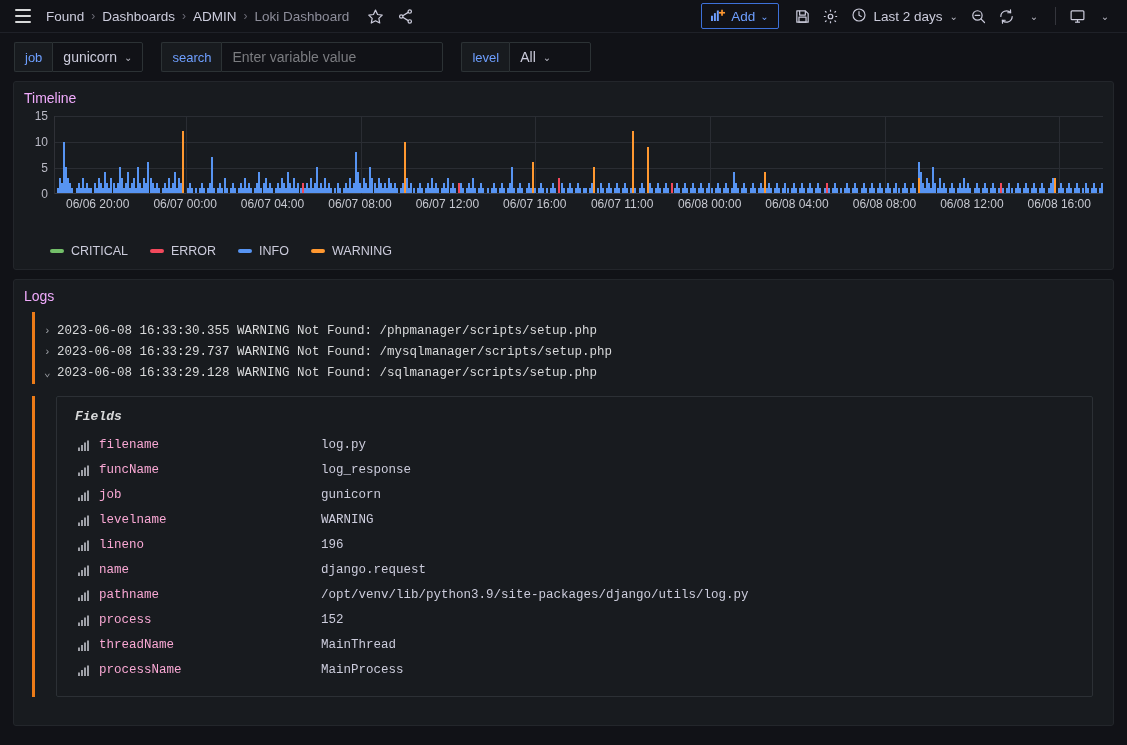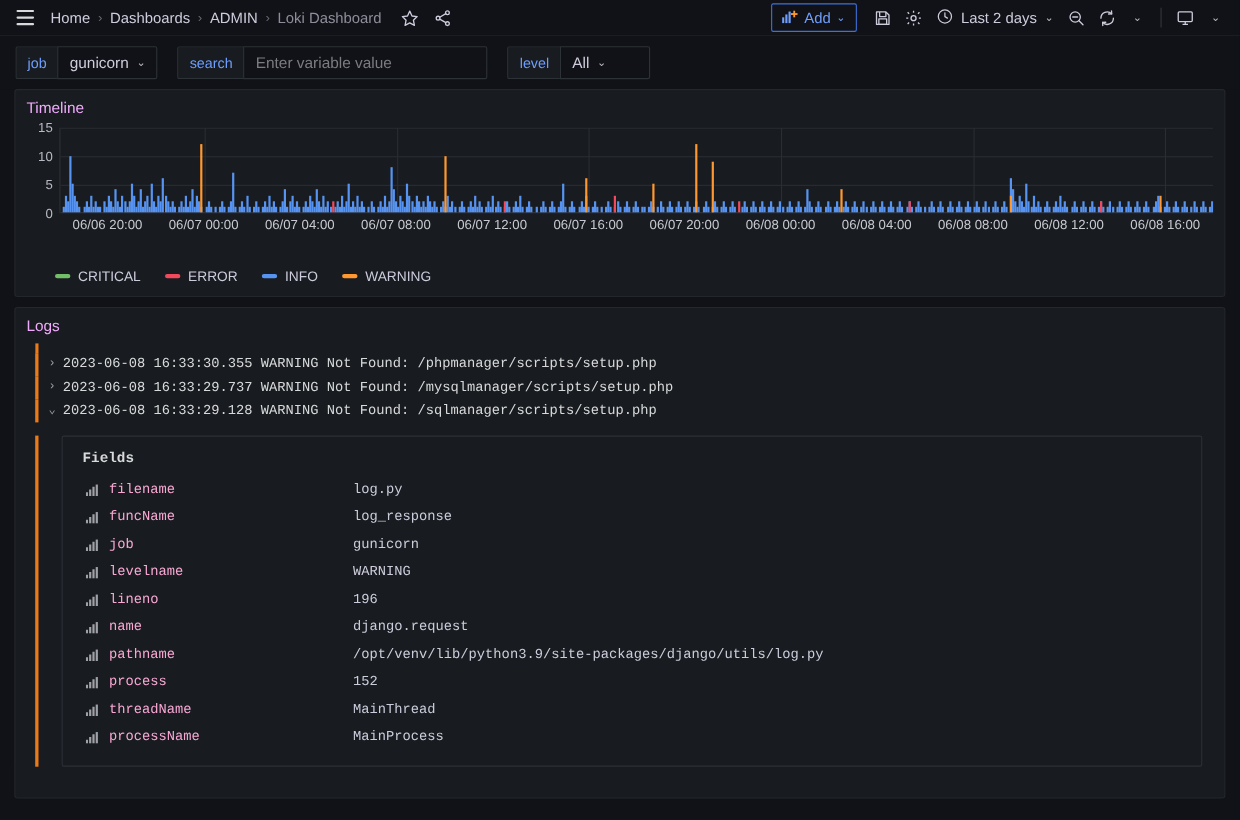--- a/index.html
+++ b/index.html
@@ -192,20 +192,21 @@
     margin: 12px 10px 10px 24px;
     border: 1px solid #2c3035;
     border-radius: 2px;
     padding: 10px 12px 14px 12px;
     background: #181b1f;
   }
   .fields-title {
     font-family: "Liberation Mono", monospace;
     font-size: 13px; font-weight: bold; color: #d8d9da;
     padding: 2px 0 8px 6px;
+    font-style: italic;
   }
   .field-row { display: flex; align-items: center; height: 25px; }
   .field-icon { width: 30px; flex: 0 0 30px; display: flex; align-items: center; justify-content: center; cursor: pointer; }
   .field-key {
     flex: 0 0 222px;
     font-family: "Liberation Mono", monospace;
     font-size: 12.5px; color: #f9a8d4;
   }
   .field-val {
     font-family: "Liberation Mono", monospace;
@@ -218,21 +219,21 @@
 
 <div class="topnav">
 
   <div class="hamburger">
     <span></span>
     <span></span>
     <span></span>
   </div>
 
   <div class="breadcrumb" id="breadcrumb">
-      <span class="crumb">Home</span>
+      <span class="crumb">Found</span>
       <span class="crumb-sep">›</span>
       <span class="crumb">Dashboards</span>
       <span class="crumb-sep">›</span>
       <span class="crumb">ADMIN</span>
       <span class="crumb-sep">›</span>
       <span class="crumb current">Loki Dashboard</span>
     </div>
 
   <div class="nav-icon star-btn">
     <svg width="17" height="17" viewBox="0 0 24 24" fill="none" stroke="#ccccdc" stroke-width="1.7" stroke-linejoin="round">
@@ -804,21 +805,21 @@
               <div class="bar" style="left: 95.2941%; height: 20%; background: rgb(255, 152, 48);"></div>
             </div>
           </div>
         <div class="x-axis" id="x-axis">
             <div class="x-tick" style="left: 4.16667%;">06/06 20:00</div>
             <div class="x-tick" style="left: 12.5%;">06/07 00:00</div>
             <div class="x-tick" style="left: 20.8333%;">06/07 04:00</div>
             <div class="x-tick" style="left: 29.1667%;">06/07 08:00</div>
             <div class="x-tick" style="left: 37.5%;">06/07 12:00</div>
             <div class="x-tick" style="left: 45.8333%; text-align: center;">06/07 16:00</div>
-            <div class="x-tick" style="left: 54.1667%;">06/07 20:00</div>
+            <div class="x-tick" style="left: 54.1667%;">06/07 11:00</div>
             <div class="x-tick" style="left: 62.5%;">06/08 00:00</div>
             <div class="x-tick" style="left: 70.8333%;">06/08 04:00</div>
             <div class="x-tick" style="left: 79.1667%;">06/08 08:00</div>
             <div class="x-tick" style="left: 87.5%;">06/08 12:00</div>
             <div class="x-tick" style="left: 95.8333%;">06/08 16:00</div>
           </div>
       </div>
     </div>
   </div>
 

